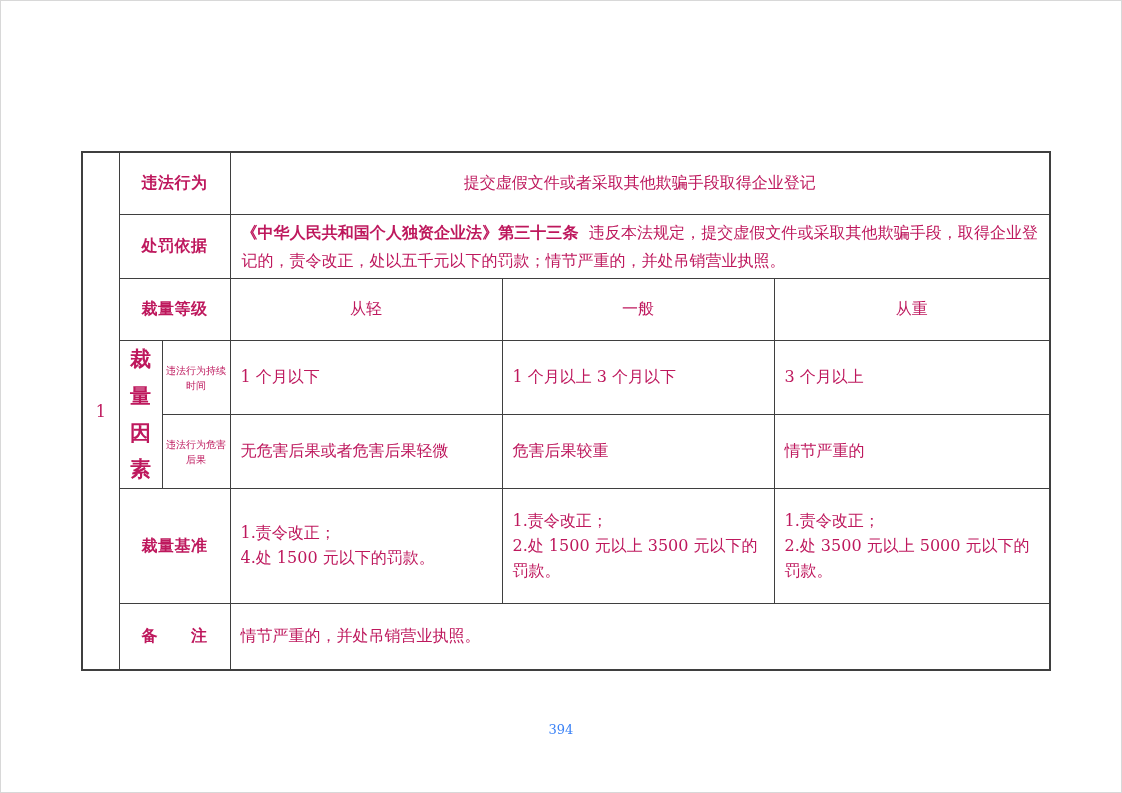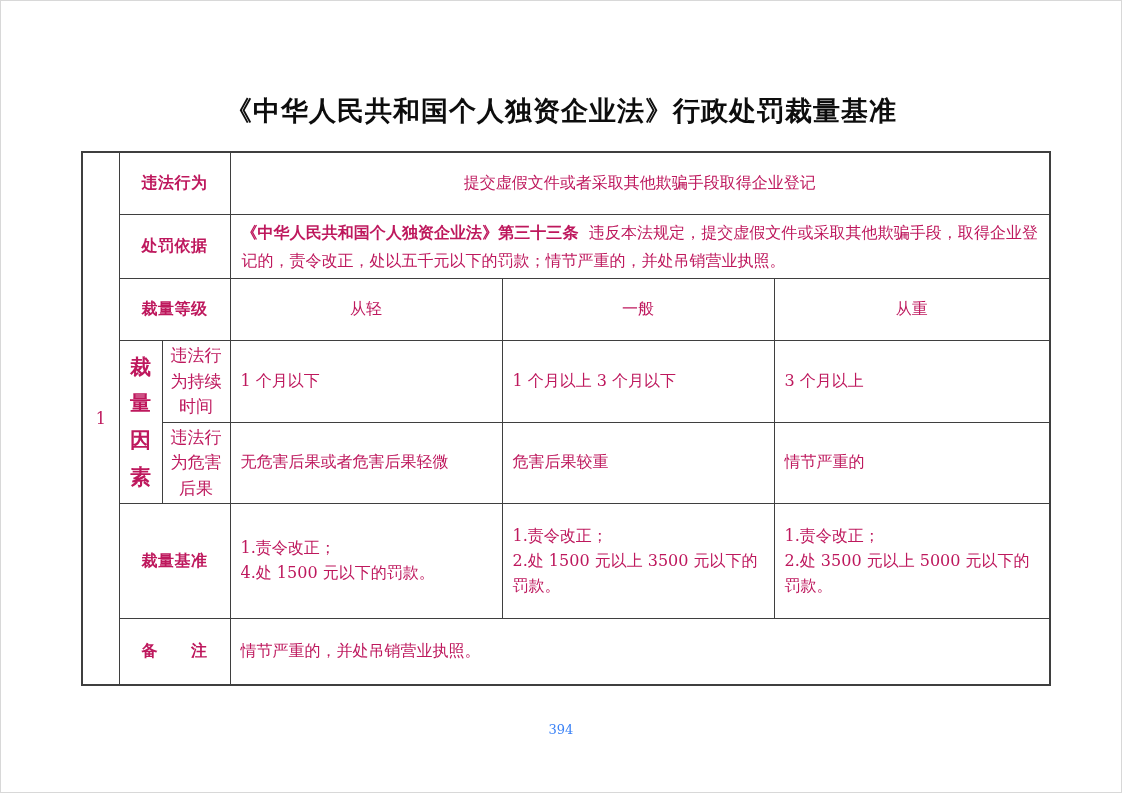--- a/index.html
+++ b/index.html
@@ -36,21 +36,21 @@
   }
   td {
     border: 1px solid #3f3f3f;
     font-size: 16px;
     vertical-align: middle;
     color: #be185d;
     overflow: hidden;
   }
   .idx { text-align: center; font-size: 16px; }
   .lbl { font-weight: bold; text-align: center; font-size: 16px; letter-spacing: 0.5px; }
-  .sublbl { text-align: center; font-size: 17px; line-height: 1.5; padding: 2px 1px; }
+  .sublbl { text-align: center; font-size: 10px; line-height: 1.5; padding: 2px 1px; }
   .ctr { text-align: center; padding: 20px 8px; margin-left: 28px; }
   .lft { text-align: left; padding: 20px 10px; line-height: 1.55; }
   .just { text-align: justify; padding: 0 11px; line-height: 1.7; }
   .citation { font-weight: bold; margin-right: 0.65em; }
   .vert {
     width: 1.15em;
     margin: 0 auto;
     word-break: break-all;
     font-weight: bold;
     font-size: 21px;
@@ -65,21 +65,20 @@
     text-align: center;
     font-size: 13px;
     color: #3b82f6;
   }
 </style>
 </head>
 <body>
 
 <div class="page">
 
-  <div class="doc-title">《中华人民共和国个人独资企业法》行政处罚裁量基准</div>
 
   <table class="penalty-table">
     <colgroup>
       <col style="width:37px">
       <col style="width:43px">
       <col style="width:68px">
       <col style="width:272px">
       <col style="width:272px">
       <col style="width:276px">
     </colgroup>

